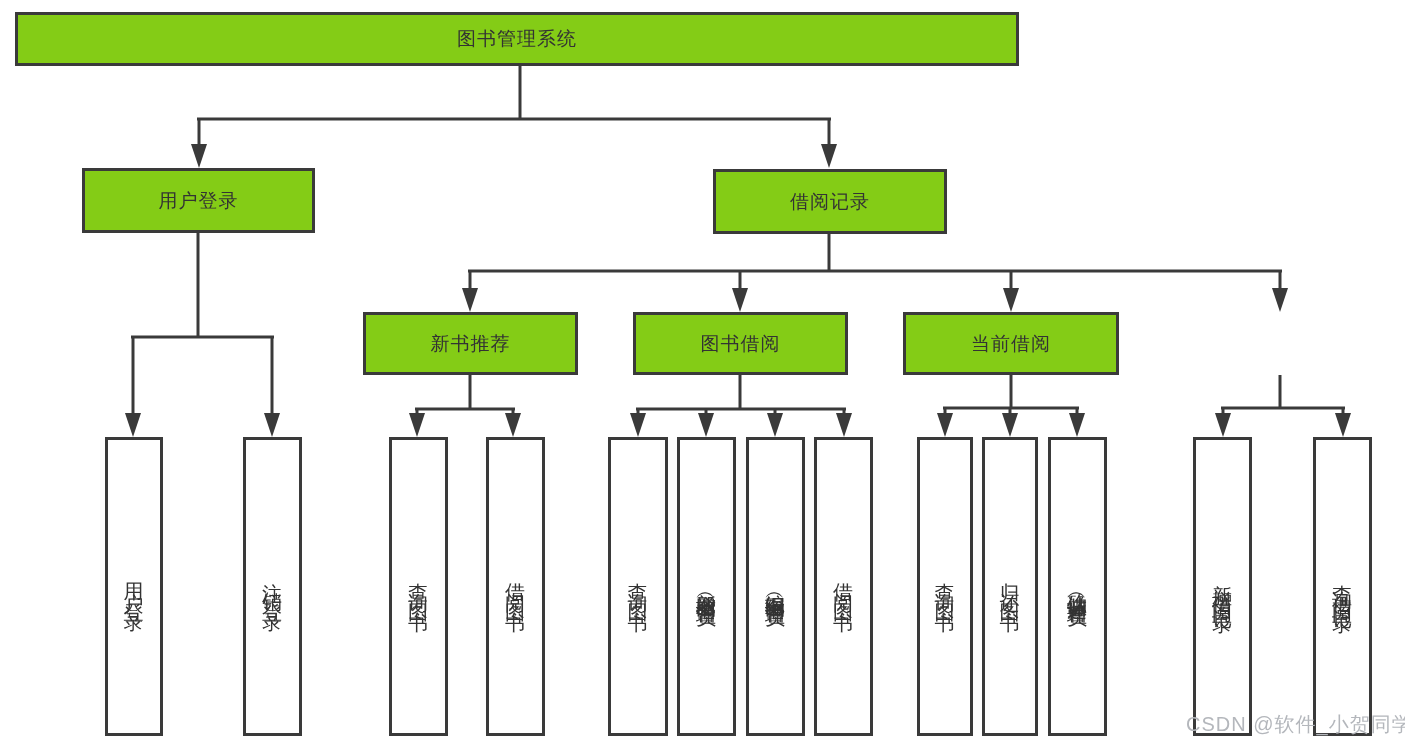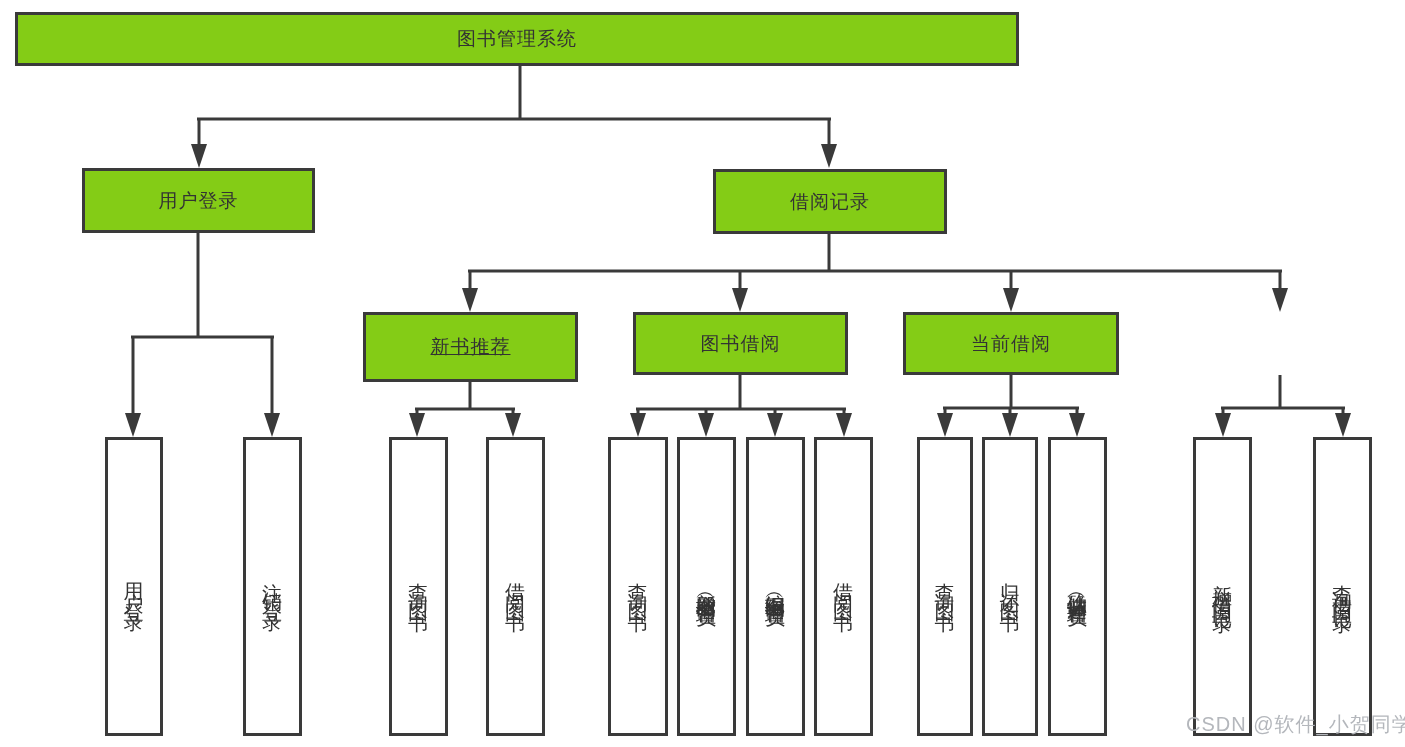--- a/index.html
+++ b/index.html
@@ -112,21 +112,21 @@
       <polygon points="1077,437 1069,413 1085,413" fill="#3a3a3a"></polygon>
       <polygon points="1223,437 1215,413 1231,413" fill="#3a3a3a"></polygon>
       <polygon points="1343,437 1335,413 1351,413" fill="#3a3a3a"></polygon>
     </svg>
 
   <div class="node" style="left:15px;top:12px;width:1004px;height:54px;">图书管理系统</div>
 
   <div class="node" style="left:82px;top:168px;width:233px;height:65px;">用户登录</div>
   <div class="node" style="left:713px;top:169px;width:234px;height:65px;">借阅记录</div>
 
-  <div class="node" style="left:363px;top:312px;width:215px;height:70px;text-decoration:underline;">新书推荐</div>
+  <div class="node" style="left:363px;top:312px;width:215px;height:63px;">新书推荐</div>
   <div class="node" style="left:633px;top:312px;width:215px;height:63px;">图书借阅</div>
   <div class="node" style="left:903px;top:312px;width:216px;height:63px;">当前借阅</div>
 
   <div class="vnode" style="left:105px;top:437px;width:58px;height:299px;">
     <span class="ls4">用户登录</span>
     </div>
   <div class="vnode" style="left:243px;top:437px;width:59px;height:299px;">
     <span class="ls4">注销登录</span>
     </div>
 

